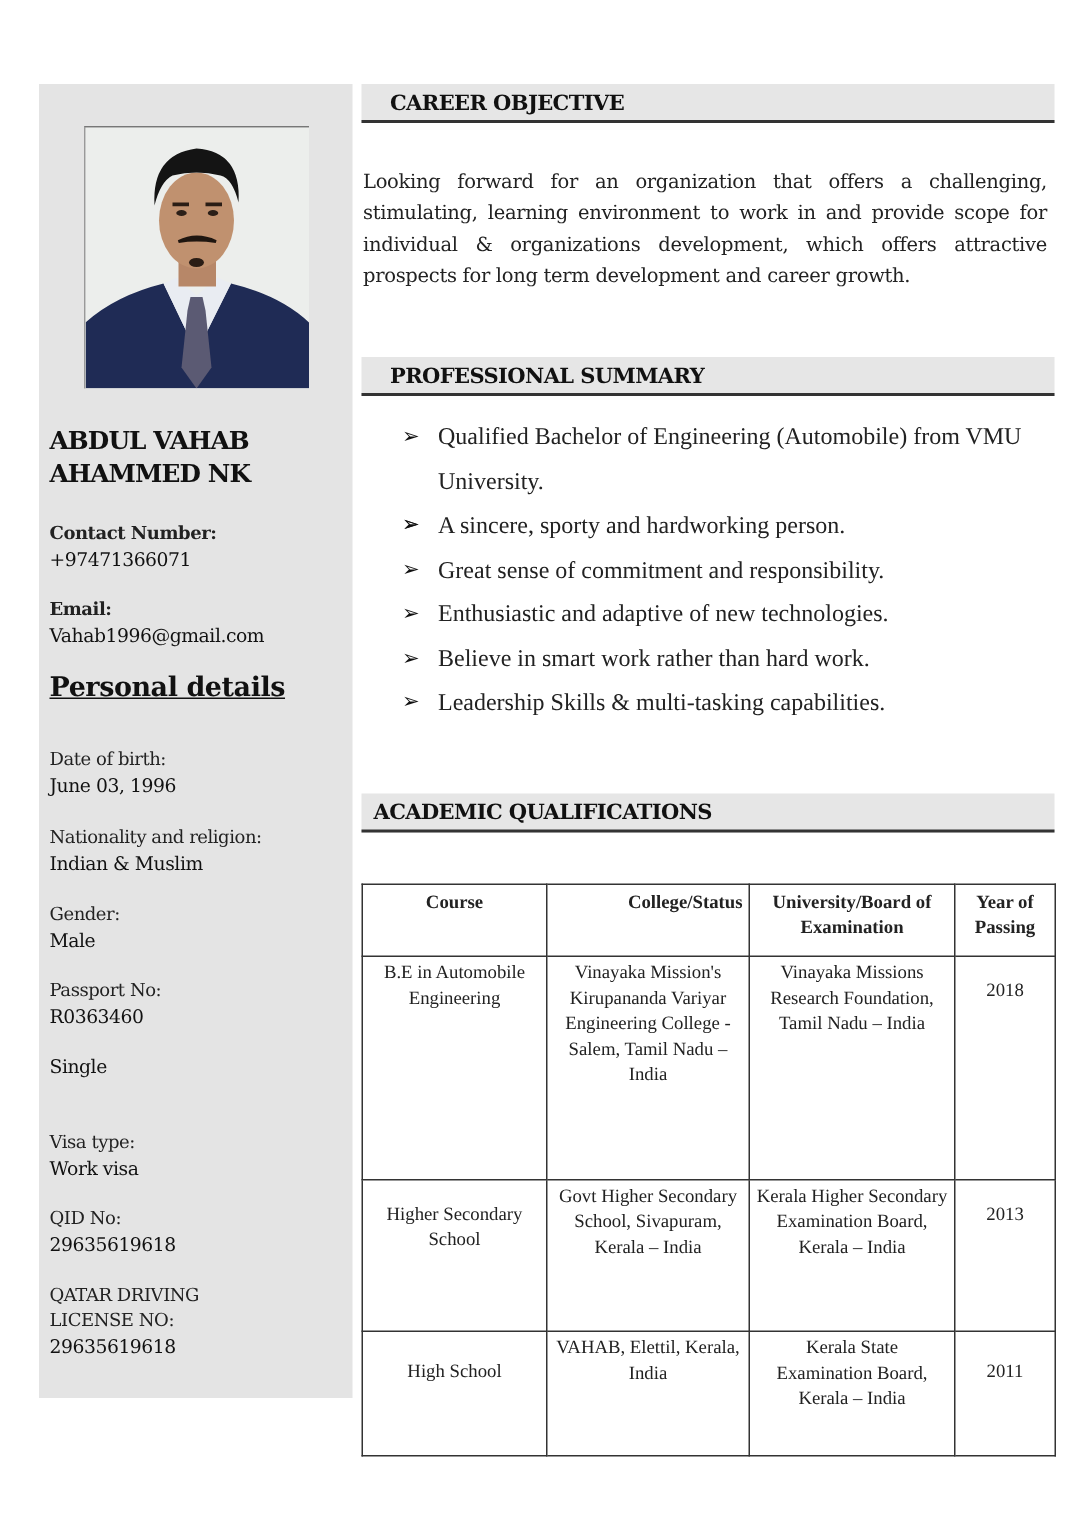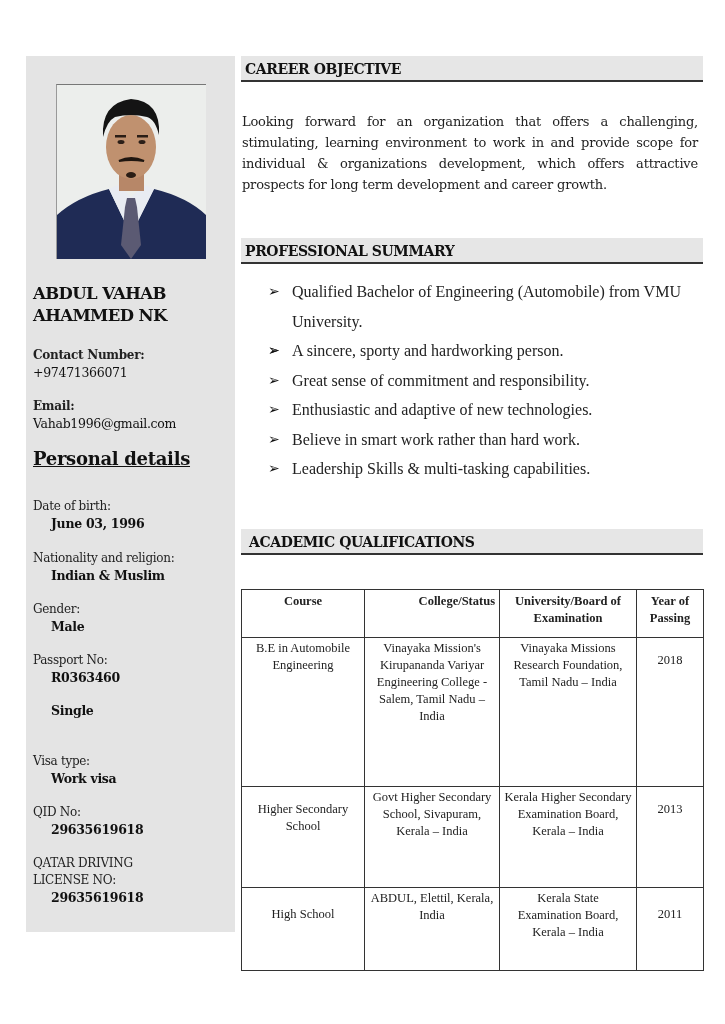--- a/index.html
+++ b/index.html
@@ -25,32 +25,32 @@
   .side-field { position: absolute; left: 7px; width: 200px; }
   .side-label {
     font-family: "DejaVu Serif", serif; font-size: 12px; line-height: 17px;
     color: #222; letter-spacing: -0.3px;
   }
   .side-label.bold { font-weight: bold; }
   .side-value {
     font-family: "DejaVu Serif", serif; font-size: 12.5px; line-height: 17px;
     color: #111; letter-spacing: -0.3px;
   }
-  .side-value.bold { font-weight: bold; margin-left: 18px; }
+  .side-value.bold { font-weight: normal; }
   .personal-heading {
     position: absolute; left: 7px; top: 392px;
     font-family: "DejaVu Serif", serif; font-weight: bold; font-size: 18px;
     text-decoration: underline; color: #111; letter-spacing: -0.3px;
   }
 
   .sec-header {
     position: absolute; left: 241px; width: 462px; height: 26px;
     background: #e6e6e6; border-bottom: 2px solid #333;
     font-family: "DejaVu Serif", serif; font-weight: bold; font-size: 14px;
-    line-height: 26px; padding-left: 4px; box-sizing: border-box; color: #111;
+    line-height: 26px; padding-left: 19px; box-sizing: border-box; color: #111;
     letter-spacing: -0.4px;
   }
   .objective {
     position: absolute; left: 242px; top: 111px; width: 456px;
     font-family: "DejaVu Serif", serif; font-size: 13px; line-height: 21px;
     text-align: justify; color: #222; letter-spacing: -0.2px;
   }
   .summary-list {
     position: absolute; left: 268px; top: 277px; width: 420px;
     margin: 0; padding: 0; list-style: none;
@@ -204,18 +204,18 @@
       <td class="year">2018</td>
     </tr>
     <tr class="r2">
       <td class="c-course">Higher Secondary School</td>
       <td>Govt Higher Secondary School, Sivapuram, Kerala – India</td>
       <td>Kerala Higher Secondary Examination Board, Kerala – India</td>
       <td class="year">2013</td>
     </tr>
     <tr class="r3">
       <td class="c-course">High School</td>
-      <td>ABDUL, Elettil, Kerala, India</td>
+      <td>VAHAB, Elettil, Kerala, India</td>
       <td>Kerala State Examination Board, Kerala – India</td>
       <td class="year">2011</td>
     </tr>
   </tbody>
 </table>
 
 </body></html>

